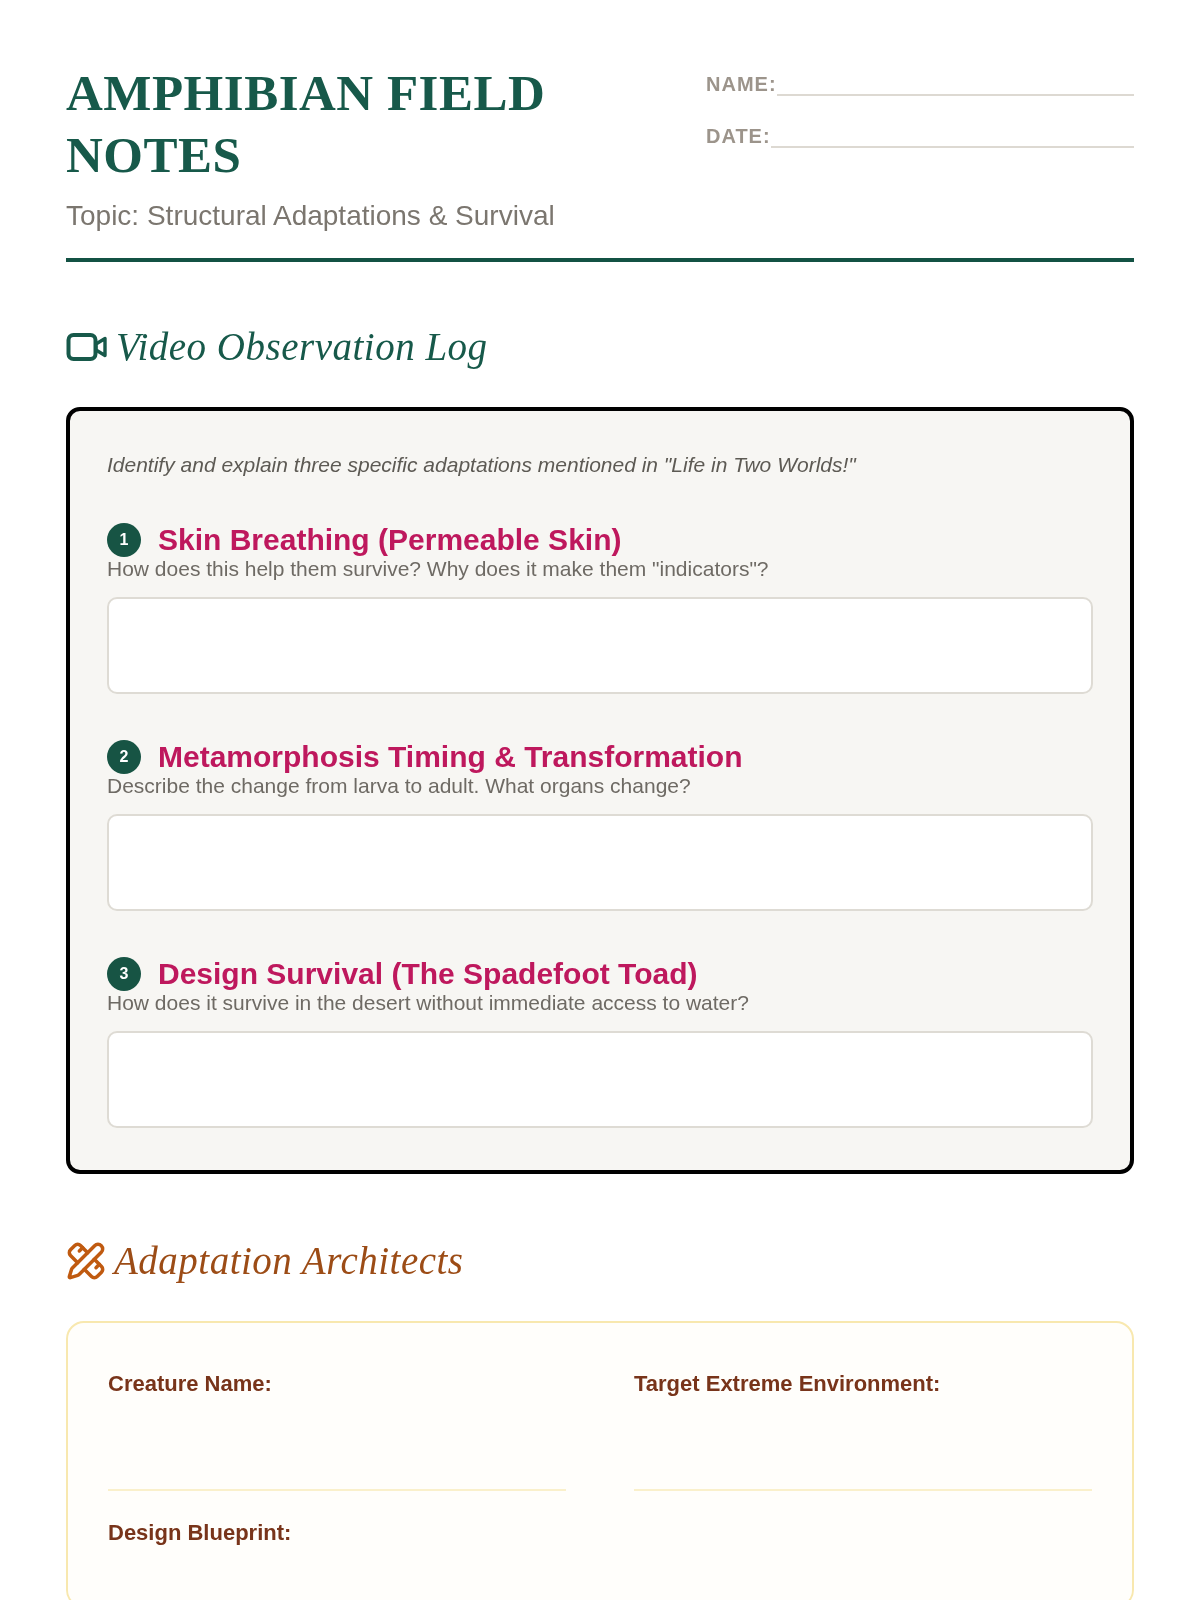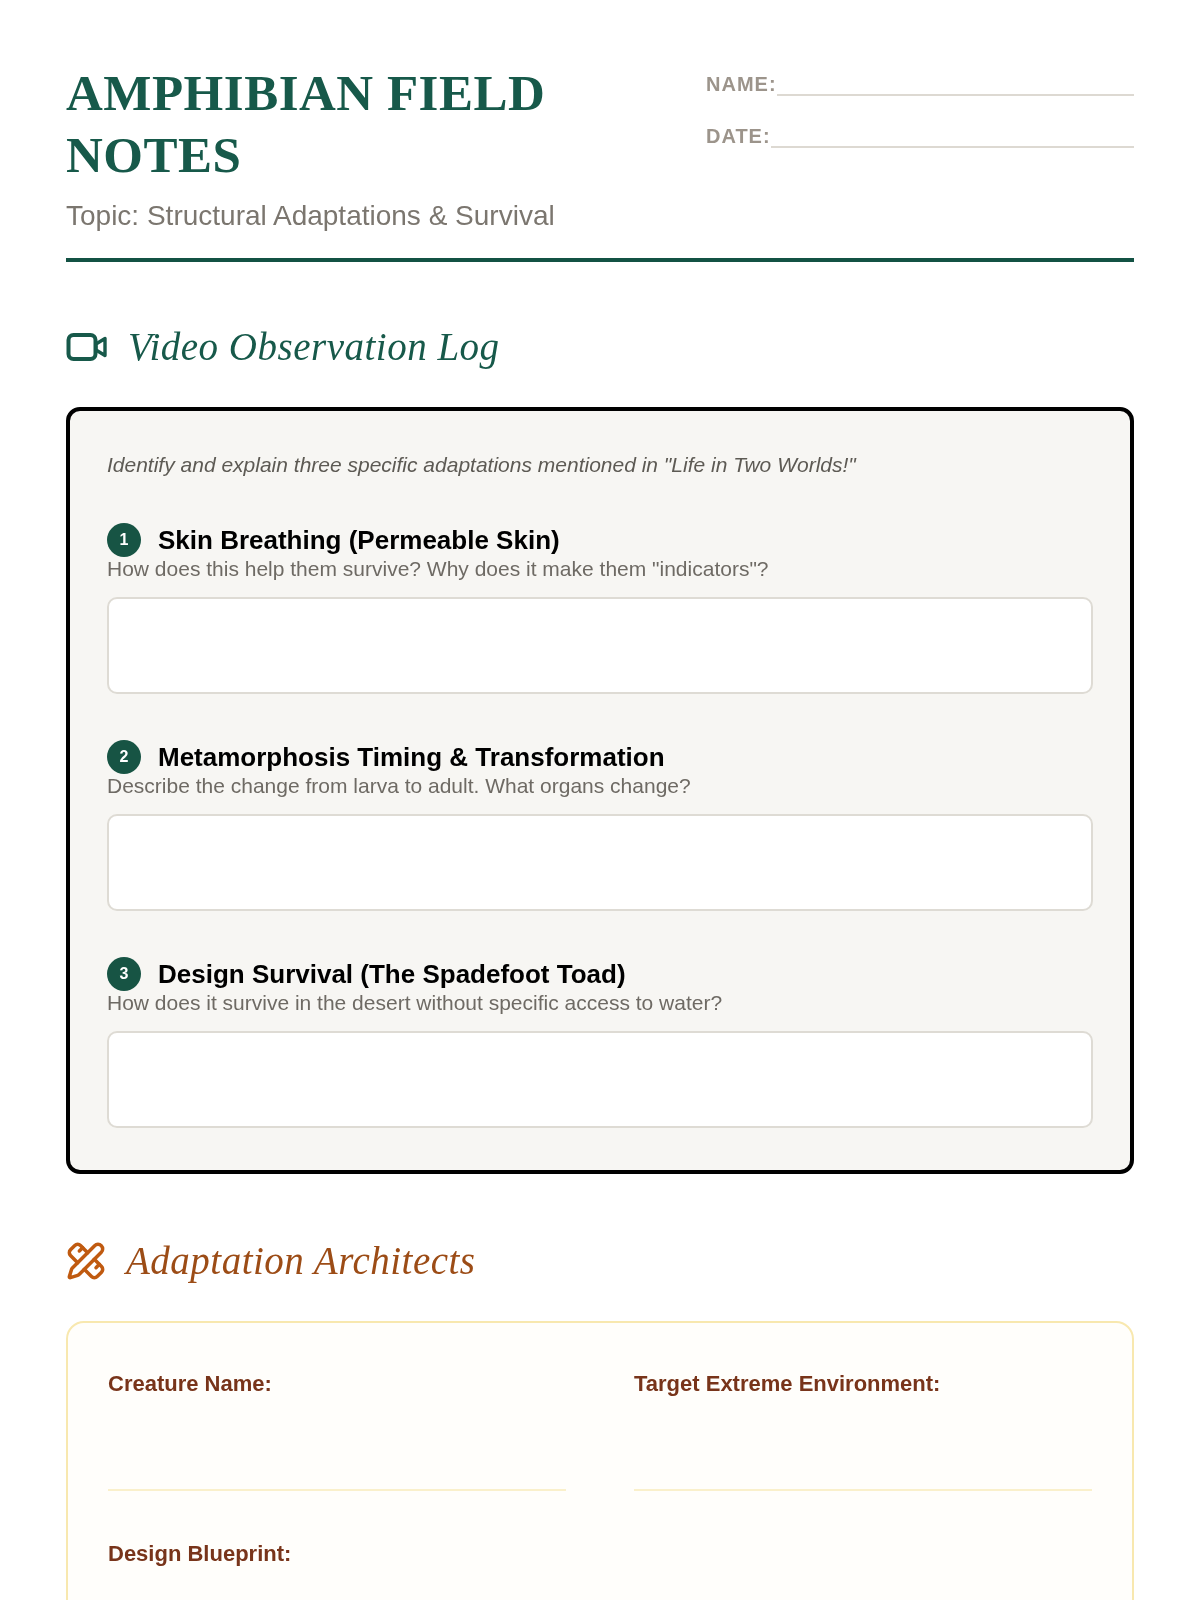--- a/index.html
+++ b/index.html
@@ -25,21 +25,21 @@
   .fill-row { display: flex; align-items: flex-end; margin-bottom: 26px; }
   .fill-label {
     font-size: 20px; font-weight: 700; color: #9c948b;
     letter-spacing: 1px; margin-right: 0; white-space: nowrap;
   }
   .fill-line { flex: 1; border-bottom: 2px solid #ddd9d2; height: 26px; }
 
   .header-divider { margin-top: 26px; border: none; border-top: 4px solid #135244; }
 
   
-  .section-heading { display: flex; align-items: center; gap: 20px; }
+  .section-heading { display: flex; align-items: center; gap: 8px; }
   .section-heading h2 {
     font-family: "Liberation Serif", serif; font-style: italic; font-weight: 500;
     font-size: 39px; letter-spacing: 0.5px;
   }
   .sec-green h2 { color: #17594a; }
   .sec-orange h2 { color: #9c4c16; }
   .sec-icon { display: inline-flex; flex: none; }
 
   .video-section { margin-top: 62px; }
 
@@ -54,21 +54,21 @@
   .instruction { font-style: italic; font-size: 21px; color: #5d5a54; }
 
   .question-block { margin-top: 46px; }
   .q-head { display: flex; align-items: center; gap: 17px; }
   .q-badge {
     width: 34px; height: 34px; border-radius: 50%;
     background: #175444; color: #ffffff;
     font-size: 16px; font-weight: 700;
     display: flex; align-items: center; justify-content: center; flex: none;
   }
-  .q-title { font-size: 26px; font-weight: 700; color: #000000; }
+  .q-title { font-size: 30px; font-weight: 700; color: #be185d; }
   .q-prompt { font-size: 21px; color: #6e6a64; }
   .answer-box {
     display: block; width: 100%; height: 97px; margin-top: 16px;
     background: #ffffff; border: 2px solid #dedbd4; border-radius: 10px;
     resize: none; outline: none; font-family: "Liberation Sans", sans-serif;
     font-size: 19px; color: #3c3a36; padding: 12px 14px;
   }
 
   
   .arch-section { margin-top: 64px; }
@@ -76,21 +76,21 @@
     margin-top: 38px;
     background: #fffefb;
     border: 2px solid #f8e8af;
     border-radius: 18px;
     padding: 48px 40px 60px 40px;
     min-height: 240px;
   }
   .arch-grid { display: grid; grid-template-columns: 1fr 1fr; column-gap: 68px; }
   .arch-field-label { font-size: 22px; font-weight: 700; color: #78341a; }
   .arch-field-line { margin-top: 92px; border-bottom: 2px solid #faf0cb; }
-  .blueprint-label { margin-top: 50px; font-size: 22px; font-weight: 700; color: #78341a; }
+  .blueprint-label { margin-top: 29px; font-size: 22px; font-weight: 700; color: #78341a; }
 </style>
 </head>
 <body>
 
 <div class="page">
 
   <div class="header-row">
     <div class="title-block">
       <h1 class="doc-title">AMPHIBIAN FIELD NOTES</h1>
       <div class="doc-topic">Topic: Structural Adaptations &amp; Survival</div>
@@ -138,21 +138,21 @@
         </div>
         <div class="q-prompt">Describe the change from larva to adult. What organs change?</div>
         <textarea class="answer-box" style=""></textarea>
       </div>
 
       <div class="question-block">
         <div class="q-head">
           <span class="q-badge">3</span>
           <span class="q-title">Design Survival (The Spadefoot Toad)</span>
         </div>
-        <div class="q-prompt">How does it survive in the desert without specific access to water?</div>
+        <div class="q-prompt">How does it survive in the desert without immediate access to water?</div>
         <textarea class="answer-box" style=""></textarea>
       </div>
     </div>
   </div>
 
   <div class="arch-section">
     <div class="section-heading sec-orange">
       <span class="sec-icon">
         <svg width="40" height="40" viewBox="0 0 24 24" fill="none" stroke="#c05a10" stroke-width="2.1" stroke-linecap="round" stroke-linejoin="round">
           <path d="M13 7 8.7 2.7a2.41 2.41 0 0 0-3.4 0L2.7 5.3a2.41 2.41 0 0 0 0 3.4L7 13"></path>

